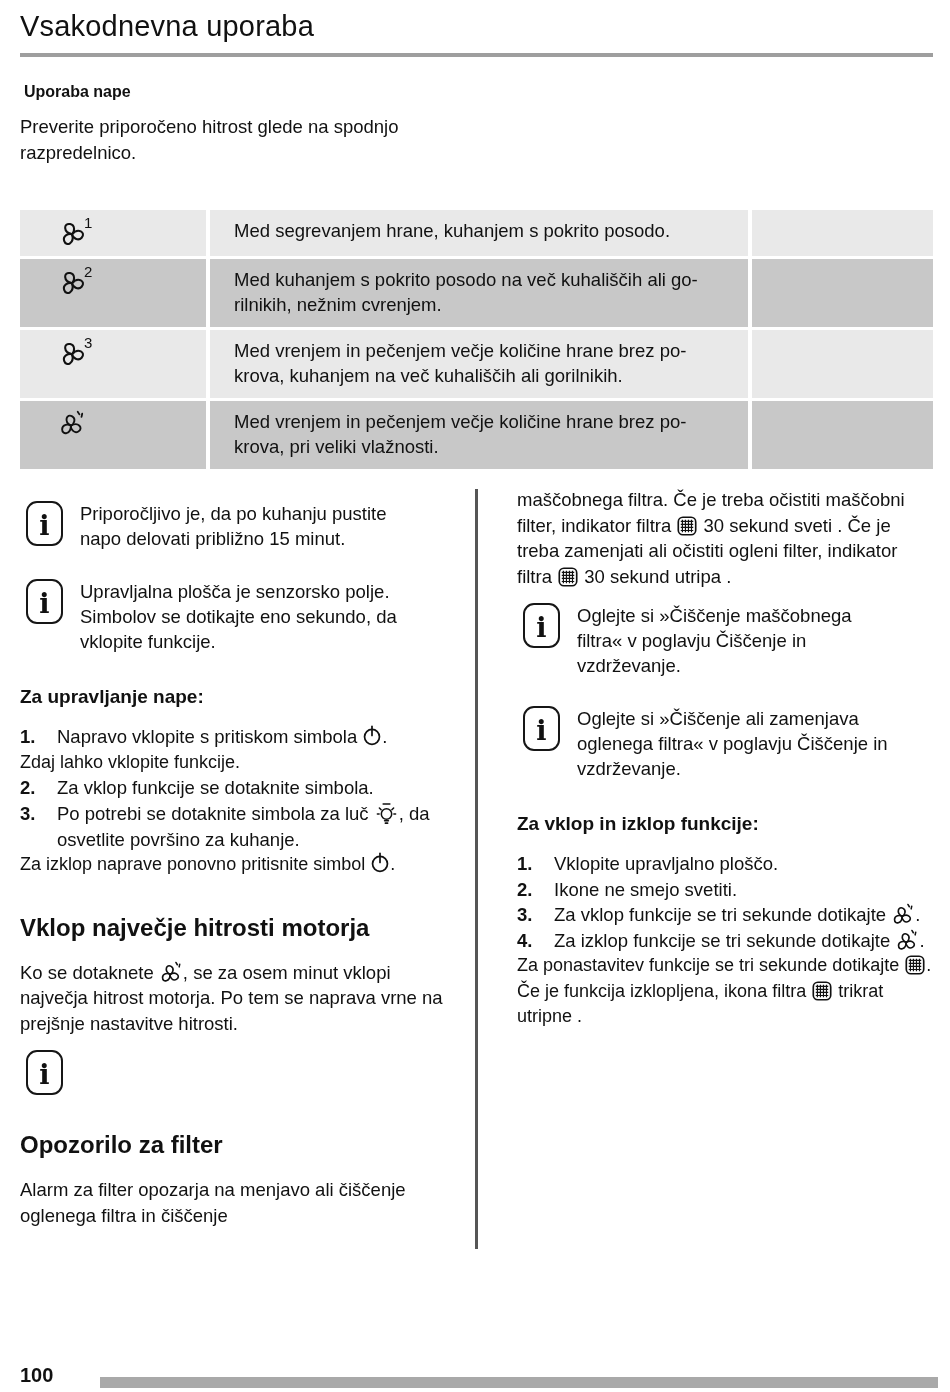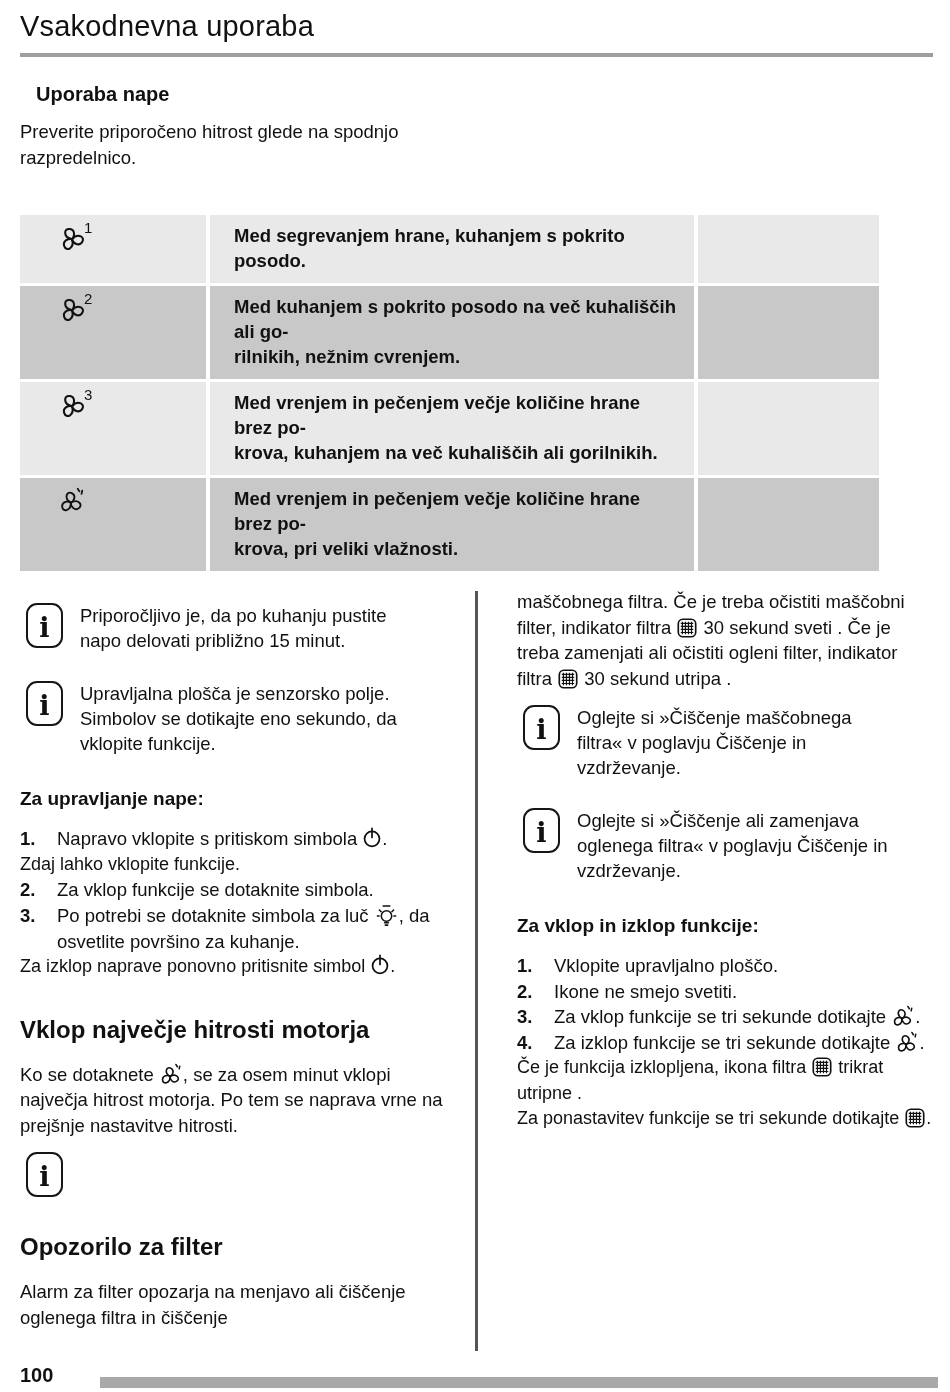--- a/index.html
+++ b/index.html
@@ -5,30 +5,30 @@
   html,body{margin:0;padding:0;background:#fff;}
   body{
     width:950px;height:1392px;position:relative;overflow:hidden;
     font-family:"Liberation Sans",sans-serif;color:var(--text,#111);
   }
   .page{padding:0 15px 0 20px;}
   
   .title{font-size:29px;font-weight:400;margin:10px 0 0;letter-spacing:.2px;}
   .title-rule{height:4px;background:var(--title-rule);margin-top:10px;width:913px;}
   
-  .intro-heading{font-size:20px;font-weight:700;margin:26px 16px 0;}
+  .intro-heading{font-size:16px;font-weight:700;margin:26px 4px 0;}
   .intro-text{font-size:18.5px;line-height:26px;margin:13px 0 0;max-width:420px;}
   
   .table{margin-top:44px;width:913px;}
   .trow{display:flex;margin-bottom:3px;}
   .trow.light .tcell{background:var(--row-light);}
   .trow.dark .tcell{background:var(--row-dark);}
   .tcell-icon{width:186px;padding:9px 0 0 38px;box-sizing:border-box;}
-  .tcell-text{width:484px;margin-left:4px;padding:8px 14px 10px 24px;box-sizing:border-box;
-    font-size:18.5px;line-height:25px;white-space:pre-line;min-height:46px;font-weight:bold;}
+  .tcell-text{width:538px;margin-left:4px;padding:8px 14px 10px 24px;box-sizing:border-box;
+    font-size:18.5px;line-height:25px;white-space:pre-line;min-height:46px;}
   .tcell-empty{width:181px;margin-left:4px;}
   .tcell-icon .icon svg{width:28px;height:28px;}
   .fan-sup{font-size:15px;position:relative;top:-9px;left:-2px;}
   
   .columns{display:flex;margin-top:18px;position:relative;}
   .col-left{width:437px;flex:none;}
   .col-right{width:420px;flex:none;margin-left:60px;}
   .divider{position:absolute;left:455px;top:2px;height:760px;width:3px;background:var(--divider);}
   
   .note{display:flex;margin:14px 0 28px;}
@@ -290,38 +290,38 @@
                     <path transform="rotate(120)" d="M0 0 C-7.5 -1.5 -7 -9.5 -1.5 -8.3 C2.8 -7.4 2.2 -1.8 0 0 Z"></path>
                     <path transform="rotate(240)" d="M0 0 C-7.5 -1.5 -7 -9.5 -1.5 -8.3 C2.8 -7.4 2.2 -1.8 0 0 Z"></path>
                   </g>
                 </g>
                 <g fill="none" stroke="currentColor" stroke-width="1.6" stroke-linecap="round">
                   <path d="M5.6 -11 l1.5 2.4"></path>
                   <path d="M9.6 -9.2 l-0.6 2.8"></path>
                 </g>
               </svg></span>.</span>
       </div>
+      <p class="cont">Za ponastavitev funkcije se tri sekunde dotikajte <span class="icon filter-icon"><svg width="22" height="22" viewBox="0 0 24 24">
+              <g fill="none" stroke="currentColor">
+                <rect x="2.5" y="2.5" width="19" height="19" rx="5" stroke-width="1.8"></rect>
+                <g stroke-width="1.3">
+                  <path d="M7 5.2v13.6M10.3 5.2v13.6M13.6 5.2v13.6M16.9 5.2v13.6"></path>
+                  <path d="M5.2 7h13.6M5.2 10.3h13.6M5.2 13.6h13.6M5.2 16.9h13.6"></path>
+                </g>
+              </g>
+            </svg></span>.</p>
       <p class="cont">Če je funkcija izklopljena, ikona filtra <span class="icon filter-icon"><svg width="22" height="22" viewBox="0 0 24 24">
               <g fill="none" stroke="currentColor">
                 <rect x="2.5" y="2.5" width="19" height="19" rx="5" stroke-width="1.8"></rect>
                 <g stroke-width="1.3">
                   <path d="M7 5.2v13.6M10.3 5.2v13.6M13.6 5.2v13.6M16.9 5.2v13.6"></path>
                   <path d="M5.2 7h13.6M5.2 10.3h13.6M5.2 13.6h13.6M5.2 16.9h13.6"></path>
                 </g>
               </g>
             </svg></span> trikrat utripne .</p>
-      <p class="cont">Za ponastavitev funkcije se tri sekunde dotikajte <span class="icon filter-icon"><svg width="22" height="22" viewBox="0 0 24 24">
-              <g fill="none" stroke="currentColor">
-                <rect x="2.5" y="2.5" width="19" height="19" rx="5" stroke-width="1.8"></rect>
-                <g stroke-width="1.3">
-                  <path d="M7 5.2v13.6M10.3 5.2v13.6M13.6 5.2v13.6M16.9 5.2v13.6"></path>
-                  <path d="M5.2 7h13.6M5.2 10.3h13.6M5.2 13.6h13.6M5.2 16.9h13.6"></path>
-                </g>
-              </g>
-            </svg></span>.</p>
 
     </div>
   </div>
 
 </div>
 
 <div class="footer">
   <span class="page-num">100</span>
   <div class="footer-bar"></div>
 </div>

